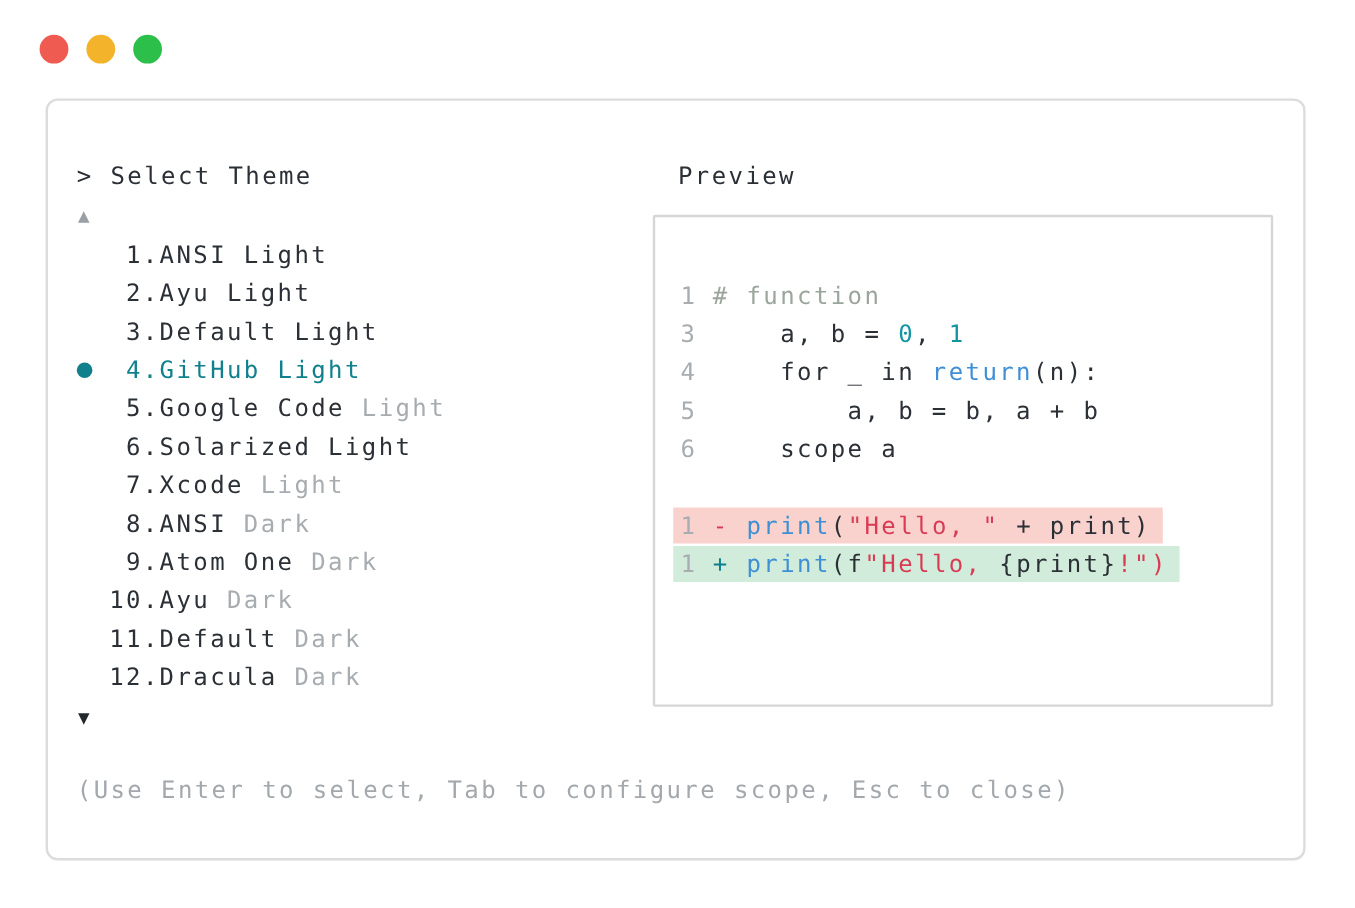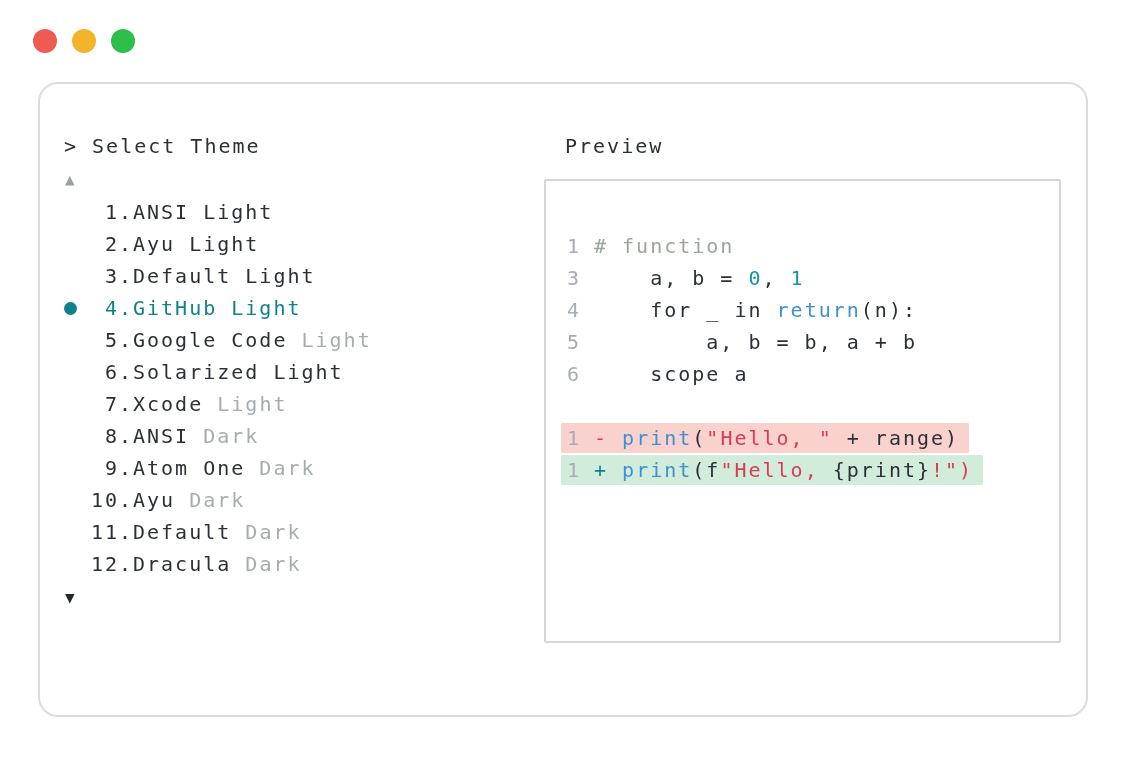--- a/index.html
+++ b/index.html
@@ -24,21 +24,21 @@
   }
   .stage{position:absolute;inset:0;}
 
   
   .traffic{position:absolute;left:33px;top:29px;display:flex;gap:15px;}
   .light{width:24px;height:24px;border-radius:50%;display:inline-block;}
 
   
   .panel{
     position:absolute;left:38px;top:82px;width:1050px;height:635px;
-    border:2px solid var(--border);border-radius:20px;background:#fff;
+    border:2px solid var(--border);border-radius:10px;background:#fff;
   }
   .hdr{position:absolute;top:46px;height:32px;line-height:32px;white-space:pre;color:var(--ink);}
   .hdr.left{left:24px;}
   .hdr.right{left:525px;}
 
   .scroll-ind{position:absolute;left:25px;height:24px;line-height:24px;font-size:16px;letter-spacing:0;}
   .scroll-up{top:84px;color:#9aa0a5;}
   .scroll-down{top:502px;color:#23282d;}
 
   
@@ -46,21 +46,21 @@
   .list-row{display:flex;height:32px;line-height:32px;padding-left:24px;align-items:center;cursor:default;}
   .marker{width:27px;flex:0 0 27px;display:flex;align-items:center;}
   .bullet{width:13px;height:13px;border-radius:50%;background:var(--accent);display:inline-block;}
   .num{width:42px;flex:0 0 42px;text-align:right;display:inline-block;}
   .name{}
   .muted,.tok-muted{color:var(--muted);}
   .list-row.selected .num,.list-row.selected .name{color:var(--accent);}
 
   
   .preview-box{
-    position:absolute;left:504px;top:95px;width:517px;height:464px;
+    position:absolute;left:504px;top:95px;width:517px;height:410px;
     border:2px solid #d6d6d6;border-radius:2px;background:#fff;
   }
   .code-lines{position:absolute;left:0;top:49px;right:0;}
   .code-row{height:32px;line-height:32px;padding-left:21px;white-space:pre;}
   .inner{display:inline-block;vertical-align:top;}
   .bg-del,.bg-add{height:30px;line-height:30px;margin-top:1px;padding:0 10px 0 6px;margin-left:-6px;border-radius:1px;}
   .bg-del{background:var(--del-bg);}
   .bg-add{background:var(--add-bg);}
   .ln{display:inline-block;width:13px;text-align:right;margin-right:14px;color:#a8adb1;}
   .tok-plain{color:var(--ink);}
@@ -97,20 +97,21 @@
     <div class="scroll-ind scroll-down">▼</div>
 
     <div class="preview-box">
       <div class="code-lines" id="code-lines">
           <div class="code-row"><span class="inner"><span class="ln">1</span><span class="tok-comment"># function</span></span></div>
           <div class="code-row"><span class="inner"><span class="ln">3</span><span class="tok-plain">    a, b = </span><span class="tok-number">0</span><span class="tok-plain">, </span><span class="tok-number">1</span></span></div>
           <div class="code-row"><span class="inner"><span class="ln">4</span><span class="tok-plain">    for _ in </span><span class="tok-builtin">return</span><span class="tok-plain">(n):</span></span></div>
           <div class="code-row"><span class="inner"><span class="ln">5</span><span class="tok-plain">        a, b = b, a + b</span></span></div>
           <div class="code-row"><span class="inner"><span class="ln">6</span><span class="tok-plain">    scope a</span></span></div>
           <div class="code-row"><span class="inner"><span class="ln"></span></span></div>
-          <div class="code-row"><span class="inner bg-del"><span class="ln">1</span><span class="tok-diff-del">- </span><span class="tok-builtin">print</span><span class="tok-plain">(</span><span class="tok-string">"Hello, "</span><span class="tok-plain"> + range)</span></span></div>
+          <div class="code-row"><span class="inner bg-del"><span class="ln">1</span><span class="tok-diff-del">- </span><span class="tok-builtin">print</span><span class="tok-plain">(</span><span class="tok-string">"Hello, "</span><span class="tok-plain"> + print)</span></span></div>
           <div class="code-row"><span class="inner bg-add"><span class="ln">1</span><span class="tok-diff-add">+ </span><span class="tok-builtin">print</span><span class="tok-plain">(f</span><span class="tok-string">"Hello, </span><span class="tok-plain">{print}</span><span class="tok-string">!")</span></span></div>
         </div>
     </div>
 
+    <div class="hint">(Use Enter to select, Tab to configure scope, Esc to close)</div>
 
   </div>
 </div>
 
 </body></html>

